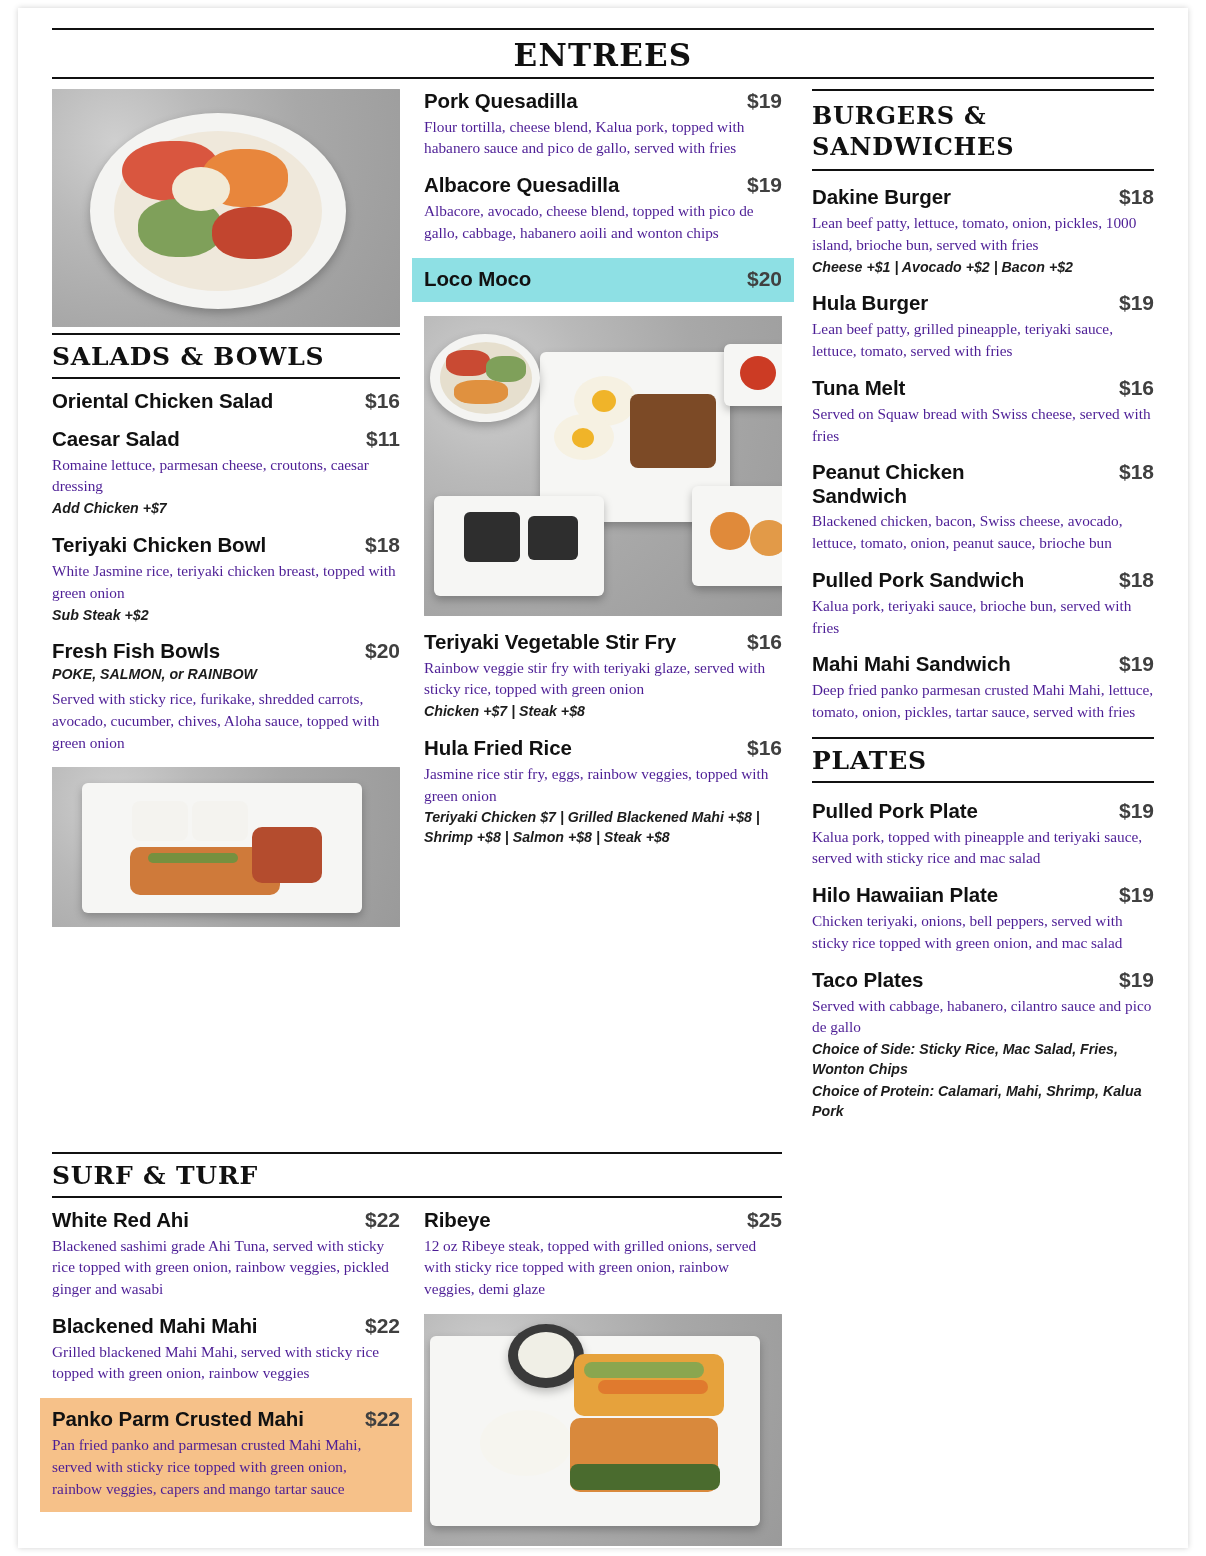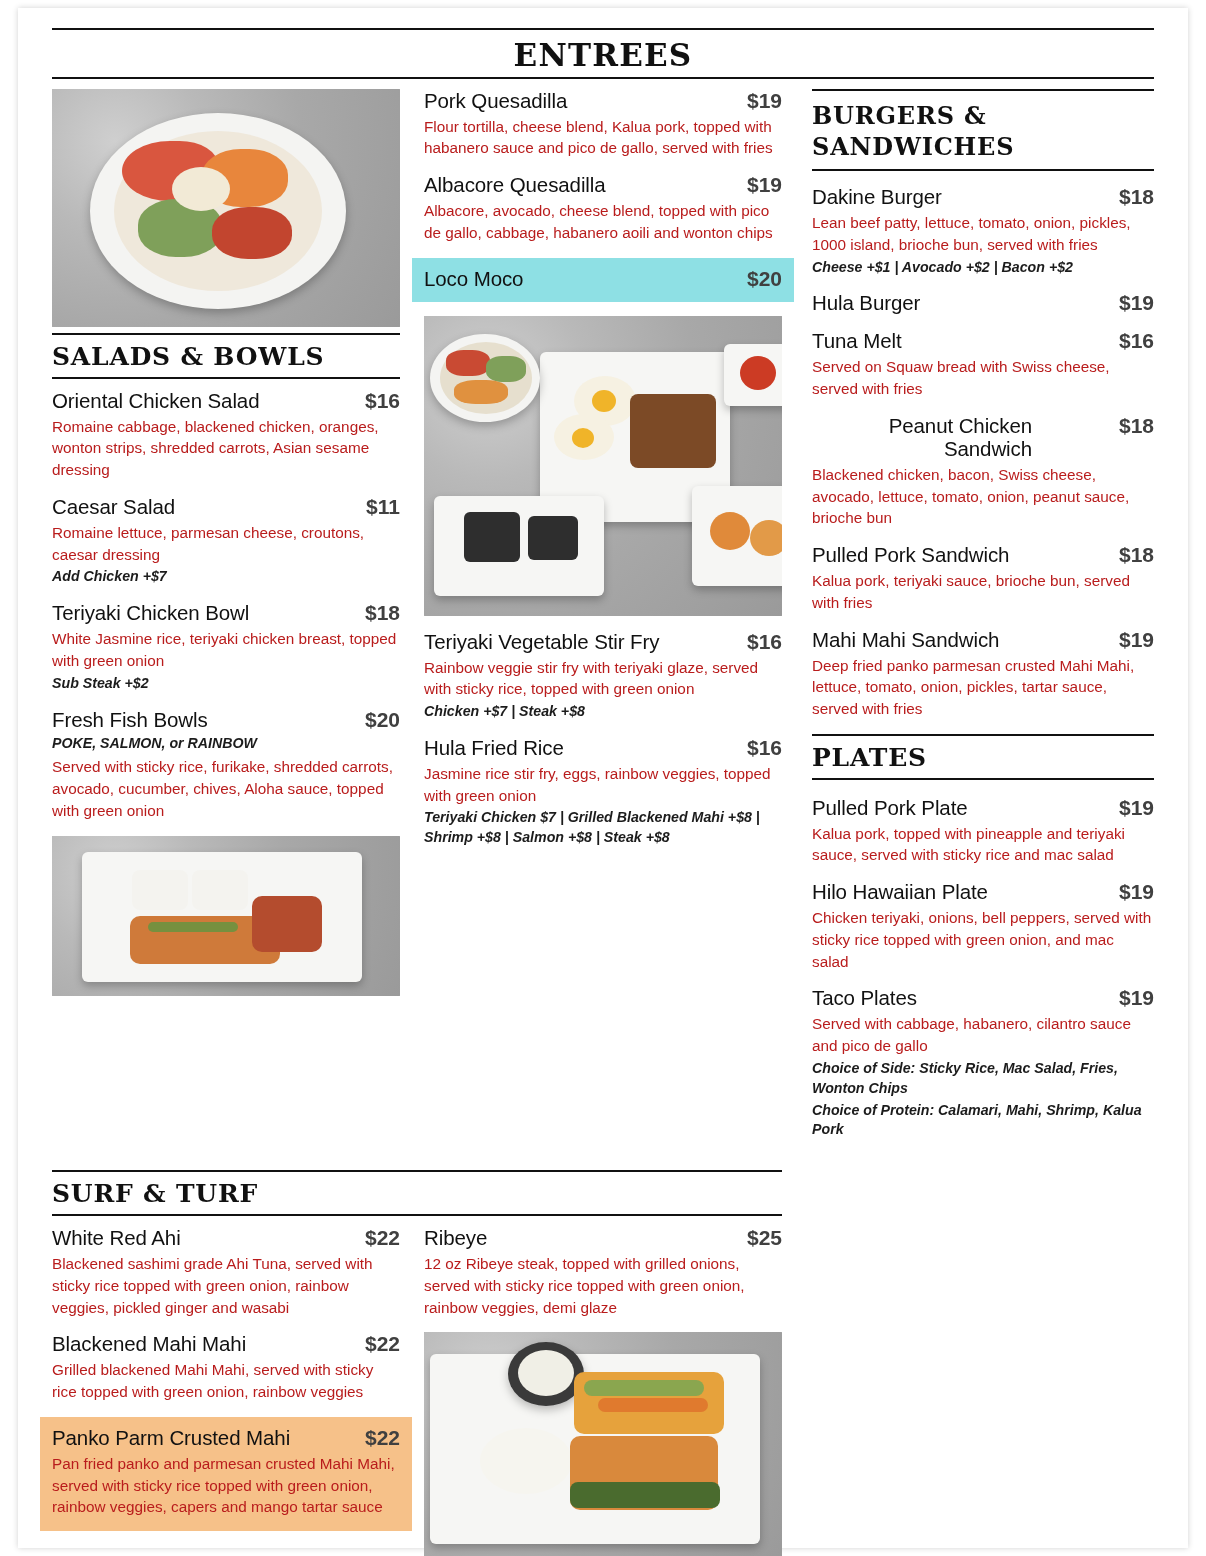--- a/index.html
+++ b/index.html
@@ -105,37 +105,37 @@
   
   .item { margin-bottom: 14px; }
   .item-head {
     display: flex;
     align-items: baseline;
     justify-content: space-between;
     gap: 8px;
   }
   .item-name {
     font-size: 20.5px;
-    font-weight: normal;
+    font-weight: bold;
     color: #111;
     line-height: 1.15;
     letter-spacing: -0.1px;
-    text-align: right;
   }
   .item-price {
     font-size: 21px;
     font-weight: 600;
     color: #404040;
     white-space: nowrap;
   }
   .item-desc {
     font-size: 15.3px;
-    color: #b91c1c;
+    color: #4c1d95;
     line-height: 1.42;
     margin-top: 3px;
+    font-family: Liberation Serif, serif;
   }
   .item-note {
     font-size: 14.2px;
     font-style: italic;
     font-weight: bold;
     color: #1c1c1c;
     line-height: 1.4;
     margin-top: 2px;
   }
 
@@ -207,21 +207,20 @@
         <div class="rule"></div>
         <div class="section-title sub-head">SALADS &amp; BOWLS</div>
         <div class="rule"></div>
       </div>
 
       <div class="item">
         <div class="item-head">
           <div class="item-name">Oriental Chicken Salad</div>
           <div class="item-price">$16</div>
         </div>
-        <div class="item-desc">Romaine cabbage, blackened chicken, oranges, wonton strips, shredded carrots, Asian sesame dressing</div>
       </div>
 
       <div class="item">
         <div class="item-head">
           <div class="item-name">Caesar Salad</div>
           <div class="item-price">$11</div>
         </div>
         <div class="item-desc">Romaine lettuce, parmesan cheese, croutons, caesar dressing</div>
         <div class="item-note">Add Chicken +$7</div>
       </div>
@@ -340,20 +339,21 @@
         </div>
         <div class="item-desc">Lean beef patty, lettuce, tomato, onion, pickles, 1000 island, brioche bun, served with fries</div>
         <div class="item-note">Cheese +$1 | Avocado +$2 | Bacon +$2</div>
       </div>
 
       <div class="item">
         <div class="item-head">
           <div class="item-name">Hula Burger</div>
           <div class="item-price">$19</div>
         </div>
+        <div class="item-desc">Lean beef patty, grilled pineapple, teriyaki sauce, lettuce, tomato, served with fries</div>
       </div>
 
       <div class="item">
         <div class="item-head">
           <div class="item-name">Tuna Melt</div>
           <div class="item-price">$16</div>
         </div>
         <div class="item-desc">Served on Squaw bread with Swiss cheese, served with fries</div>
       </div>
 

